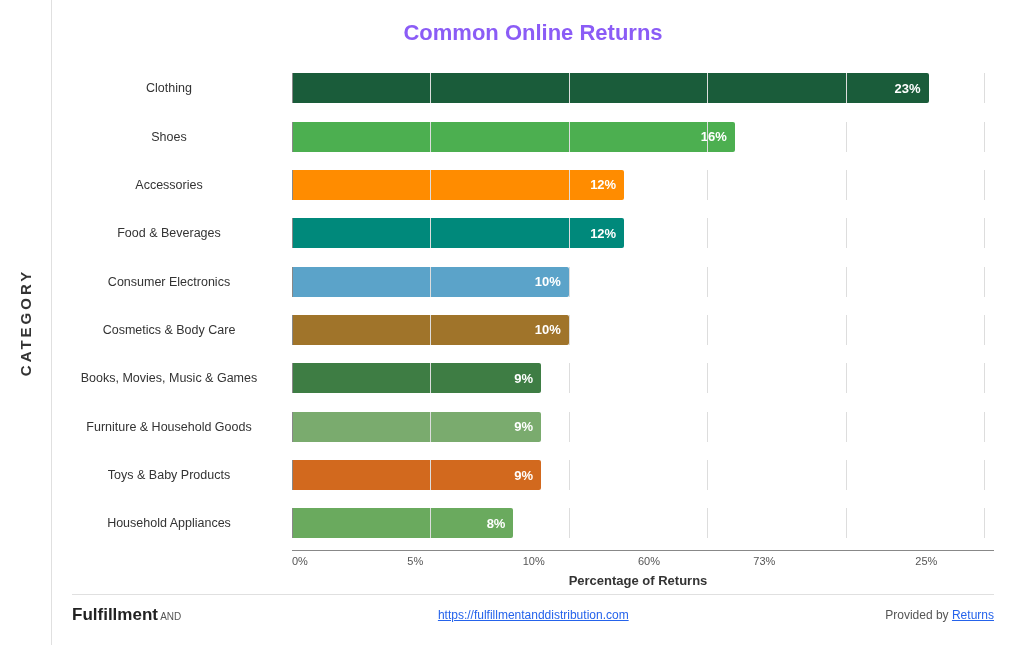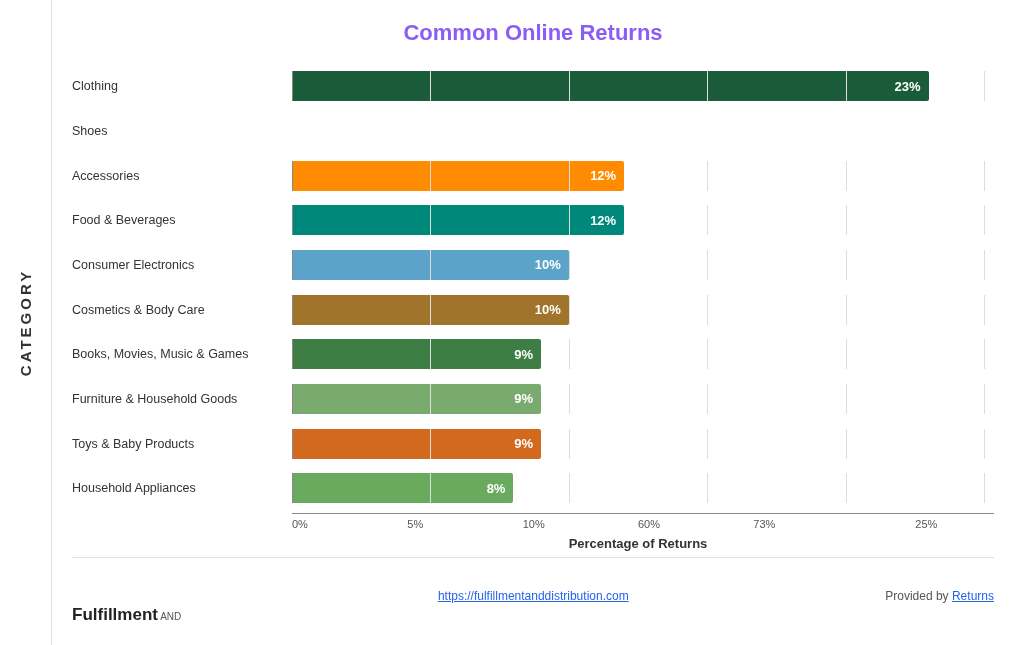--- a/index.html
+++ b/index.html
@@ -55,21 +55,21 @@
       justify-content: space-around;
       padding-right: 10px;
     }
     .bar-row {
       display: flex;
       align-items: center;
       height: 36px;
     }
     .bar-label {
       width: 220px;
-      text-align: left;
+      text-align: center;
       padding-right: 26px;
       font-size: 12.5px;
       color: #333;
       flex-shrink: 0;
     }
     .bar-track {
       flex: 1;
       position: relative;
       height: 30px;
       display: flex;
@@ -127,21 +127,20 @@
       align-items: center;
       justify-content: space-between;
       padding: 10px 0 0 0;
       border-top: 1px solid #e0e0e0;
       margin-top: 6px;
     }
     .footer-logo {
       display: flex;
       flex-direction: column;
       line-height: 1.2;
-      margin-top: 37px;
     }
     .footer-link {
       color: #2563eb;
       text-decoration: underline;
       font-size: 12px;
     }
     .footer-statista {
       font-size: 12px;
       color: #555;
     }
@@ -190,20 +189,31 @@
             <div class="grid-line" style="left: 60%; background: rgb(221, 221, 221);"></div>
             <div class="grid-line" style="left: 80%; background: rgb(221, 221, 221);"></div>
             <div class="grid-line" style="left: 100%; background: rgb(221, 221, 221);"></div>
             <div class="bar-fill" style="width: 92%; background: rgb(26, 92, 58);">
               <span class="bar-pct">23%</span>
             </div>
           </div>
         </div>
         <div class="bar-row">
           <div class="bar-label">Shoes</div>
+          <div class="bar-track">
+            <div class="grid-line" style="left: 0%; background: rgb(136, 136, 136);"></div>
+            <div class="grid-line" style="left: 20%; background: rgb(221, 221, 221);"></div>
+            <div class="grid-line" style="left: 40%; background: rgb(221, 221, 221);"></div>
+            <div class="grid-line" style="left: 60%; background: rgb(221, 221, 221);"></div>
+            <div class="grid-line" style="left: 80%; background: rgb(221, 221, 221);"></div>
+            <div class="grid-line" style="left: 100%; background: rgb(221, 221, 221);"></div>
+            <div class="bar-fill" style="width: 64%; background: rgb(76, 175, 80);">
+              <span class="bar-pct">16%</span>
+            </div>
+          </div>
         </div>
         <div class="bar-row">
           <div class="bar-label">Accessories</div>
           <div class="bar-track">
             <div class="grid-line" style="left: 0%; background: rgb(136, 136, 136);"></div>
             <div class="grid-line" style="left: 20%; background: rgb(221, 221, 221);"></div>
             <div class="grid-line" style="left: 40%; background: rgb(221, 221, 221);"></div>
             <div class="grid-line" style="left: 60%; background: rgb(221, 221, 221);"></div>
             <div class="grid-line" style="left: 80%; background: rgb(221, 221, 221);"></div>
             <div class="grid-line" style="left: 100%; background: rgb(221, 221, 221);"></div>

